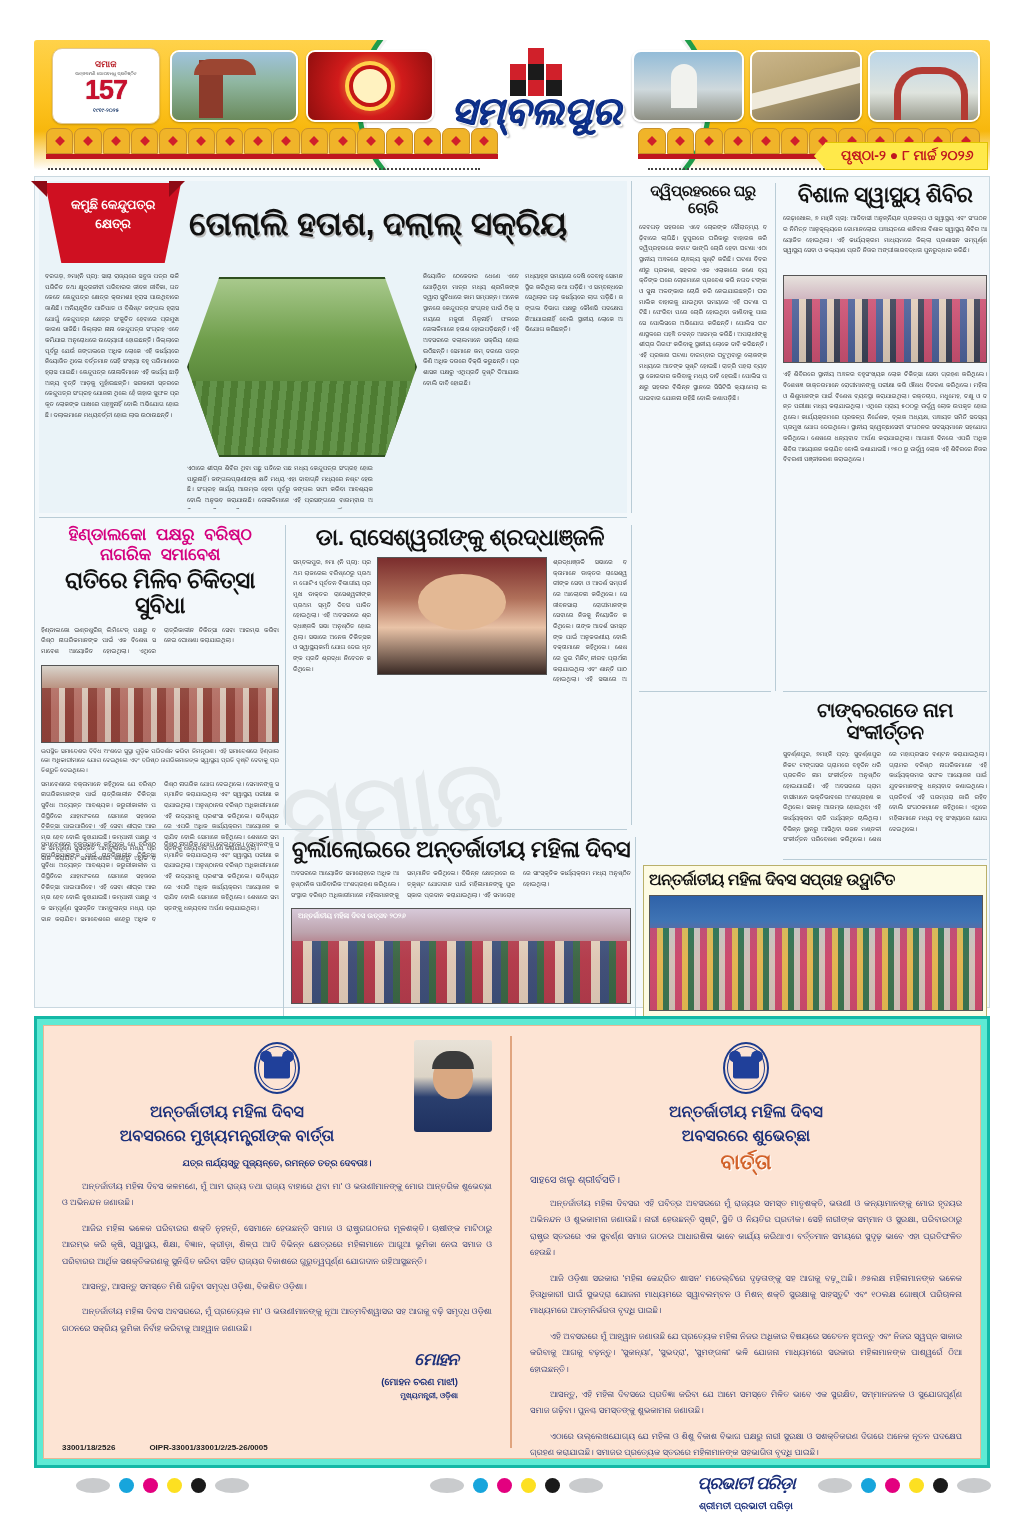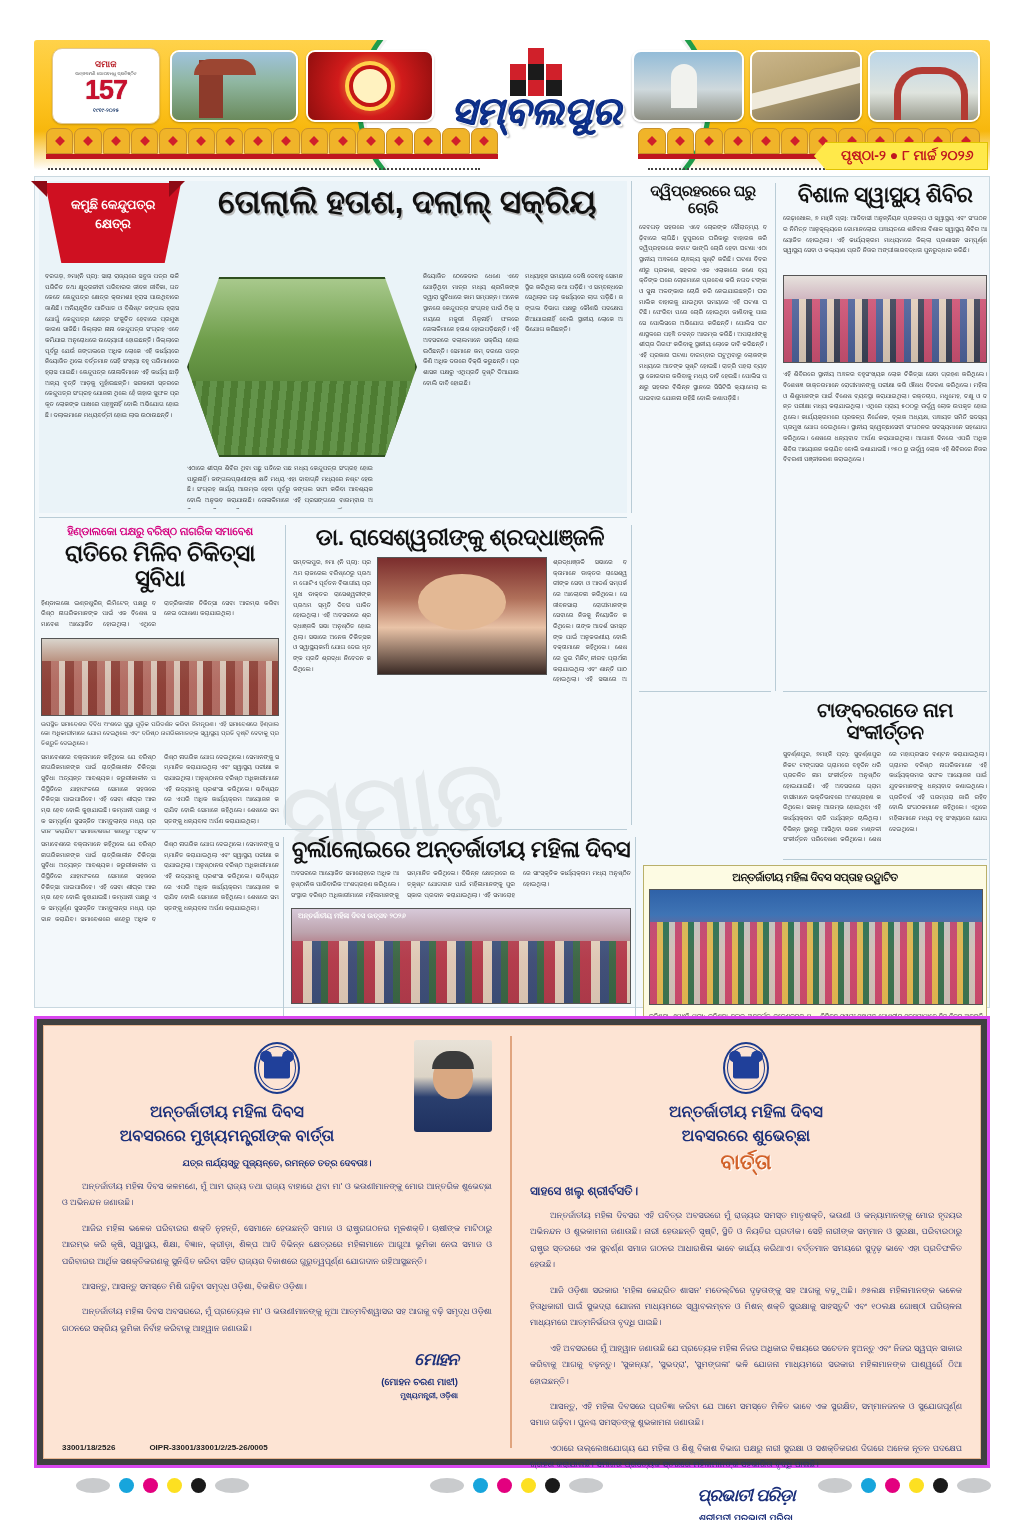--- a/index.html
+++ b/index.html
@@ -111,25 +111,24 @@
     clip-path: polygon(0 0, 100% 0, 88% 100%, 12% 100%);
     color:#fff; font-size:13px; font-weight:bold; text-align:center;
     padding-top:13px; line-height:1.45; letter-spacing:-.2px;
   }
   .ribbon-tail-l, .ribbon-tail-r {
     position:absolute; top:0; width:16px; height:16px; background:#8e0a15;
   }
   .ribbon-tail-l{ left:-8px; clip-path:polygon(0 0,100% 0,100% 100%);}
   .ribbon-tail-r{ left:130px; clip-path:polygon(0 0,100% 0,0 100%);}
   .lead-headline {
-    position:absolute; left:150px; top:2px; width:436px;
+    position:absolute; left:150px; top:24px; width:436px;
     font-size:33px; font-weight:bold; color:#111; line-height:1.15;
     letter-spacing:-.5px;
     text-shadow: 1.5px 1.5px 0 #bfbfbf;
-    text-align: center;
   }
   .hex-photo {
     position:absolute; left:148px; top:96px; width:230px; height:180px;
     background:linear-gradient(180deg,#a8c98c 0%,#6f9e4b 35%,#4f7d33 70%,#3c6228 100%);
     clip-path: polygon(14% 0,86% 0,100% 50%,86% 100%,14% 100%,0 50%);
     border:2px solid #2f4f1f;
   }
   .hex-photo::after{
     content:""; position:absolute; left:0; top:58%; width:100%; height:42%;
     background:repeating-linear-gradient(96deg,#4e7c32 0 7px,#63934a 7px 14px);
@@ -172,21 +171,21 @@
   }
   .caption { position:absolute; font-size:6px; color:#222; line-height:1.6; text-align:justify; word-break:break-all;}
 
   .yellow-box {
     position:absolute; background:#fdfbe3; border:1px solid #b9b06a;
   }
 
   
   .ad-wrap {
     position:absolute; left:34px; top:1016px; width:956px; height:452px;
-    background:#404040; border:3px solid #d946ef; padding:6px;
+    background:#5eead4; border:3px solid #14b8a6; padding:6px;
   }
   .ad-inner { width:100%; height:100%; background:#fde4d4; border:1px solid #e9b894; display:flex; }
   .ad-left { width:466px; position:relative; padding:16px 18px; }
   .ad-div { width:2px; background:#e0a47e; margin:10px 0; }
   .ad-right { flex:1; position:relative; padding:16px 18px; }
 
   .emblem {
     width:46px; height:52px; margin:0 auto 6px; position:relative;
   }
   .emblem-ring { position:absolute; inset:0; border:2px solid #1b3a8c; border-radius:50%; }
@@ -198,21 +197,21 @@
   .emblem-lion::before{content:"";position:absolute;left:-4px;top:-6px;width:12px;height:12px;border-radius:50%;background:#20409a;}
   .emblem-lion::after{content:"";position:absolute;right:-4px;top:-6px;width:12px;height:12px;border-radius:50%;background:#20409a;}
 
   .ad-title {
     text-align:center; font-size:16px; font-weight:bold; color:#1b2f7a; line-height:1.5;
   }
   .ad-barta {
     text-align:center; font-size:21px; font-weight:bold; color:#d2622a; margin-top:2px;
     text-shadow:1px 1px 0 #fff;
   }
-  .ad-salute { font-size:12px; font-weight:bold; color:#1b2f7a; margin-top:10px; }
+  .ad-salute { font-size:10px; font-weight:normal; color:#1b2f7a; }
   .ad-center-line { text-align:center; font-size:9px; font-weight:bold; color:#1b2f7a; margin-top:10px;}
   .ad-para { font-size:8.4px; color:#20306e; line-height:1.95; text-align:justify; margin-top:9px; text-indent:20px;}
   .cm-photo {
     position:absolute; right:18px; top:14px; width:78px; height:92px;
     background:linear-gradient(180deg,#e8e2d8 0%,#dcd4c6 40%,#2a3f6e 62%,#1f3160 100%);
     border-radius:3px;
   }
   .cm-photo::after{
     content:""; position:absolute; left:50%; top:16%; transform:translateX(-50%);
     width:40px; height:44px; border-radius:50% 50% 45% 45%; background:#d9a882;
@@ -353,21 +352,21 @@
       <div class="sub-headline" style="font-size:22px;text-align:center;">ବିଶାଳ ସ୍ୱାସ୍ଥ୍ୟ ଶିବିର</div>
       <div class="col" style="position:relative;left:0;top:6px;width:204px;height:58px;">ରେଢ଼ାଖୋଲ, ୭ ମା(ନି ପ୍ର): ଆଦିବାସୀ ଅନୁନ୍ନିୟନ ପ୍ରକଳ୍ପ ଓ ସ୍ୱାସ୍ଥ୍ୟ ଏବଂ ସଂଗଠନର ନିମିତ୍ତ ଆନୁକୂଲ୍ୟରେ ଦୋମାନଲୋଇ ପଞ୍ଚାୟତରେ ଶନିବାର ବିଶାଳ ସ୍ୱାସ୍ଥ୍ୟ ଶିବିର ଆୟୋଜିତ ହୋଇଥିଲା। ଏହି କାର୍ଯ୍ୟକ୍ରମ ମାଧ୍ୟମରେ ଜିଲ୍ଲା ପ୍ରଶାସନ ସମ୍ପୂର୍ଣ୍ଣ ସ୍ୱାସ୍ଥ୍ୟ ସେବା ଓ କଲ୍ୟାଣ ପ୍ରତି ନିଜର ଅଙ୍ଗୀକାରବଦ୍ଧତା ପୁନରୁଦ୍ଧାର କରିଛି।</div>
       <div class="photo ph-group" style="position:relative;left:0;top:10px;width:204px;height:88px;"></div>
       <div class="col" style="position:relative;left:0;top:16px;width:204px;height:320px;">ଏହି ଶିବିରରେ ସ୍ଥାନୀୟ ଅଞ୍ଚଳର ବହୁସଂଖ୍ୟକ ଲୋକ ଚିକିତ୍ସା ସେବା ଗ୍ରହଣ କରିଥିଲେ। ବିଶେଷଜ୍ଞ ଡାକ୍ତରମାନେ ରୋଗୀମାନଙ୍କୁ ପରୀକ୍ଷା କରି ଔଷଧ ବିତରଣ କରିଥିଲେ। ମହିଳା ଓ ଶିଶୁମାନଙ୍କ ପାଇଁ ବିଶେଷ ବ୍ୟବସ୍ଥା କରାଯାଇଥିଲା। ରକ୍ତଚାପ, ମଧୁମେହ, ଚକ୍ଷୁ ଓ ଦନ୍ତ ପରୀକ୍ଷା ମଧ୍ୟ କରାଯାଇଥିଲା। ଏଥିରେ ପ୍ରାୟ ୫୦୦ରୁ ଊର୍ଦ୍ଧ୍ୱ ଲୋକ ଉପକୃତ ହୋଇଥିଲେ। କାର୍ଯ୍ୟକ୍ରମରେ ପ୍ରକଳ୍ପ ନିର୍ଦ୍ଦେଶକ, ବ୍ଲକ ଅଧ୍ୟକ୍ଷ, ପଞ୍ଚାୟତ ସମିତି ସଦସ୍ୟ ପ୍ରମୁଖ ଯୋଗ ଦେଇଥିଲେ। ସ୍ଥାନୀୟ ସ୍ୱେଚ୍ଛାସେବୀ ସଂଗଠନର ସଦସ୍ୟମାନେ ସହଯୋଗ କରିଥିଲେ। ଶେଷରେ ଧନ୍ୟବାଦ ଅର୍ପଣ କରାଯାଇଥିଲା। ଆଗାମୀ ଦିନରେ ଏପରି ଅଧିକ ଶିବିର ଆୟୋଜନ କରାଯିବ ବୋଲି ଜଣାଯାଇଛି। ୨୫୦ ରୁ ଊର୍ଦ୍ଧ୍ୱ ଲୋକ ଏହି ଶିବିରରେ ନିଜର ବିବରଣୀ ପଞ୍ଜୀକରଣ କରାଇଥିଲେ।</div>
     </div>
 
     <div class="sep-h" style="left:748px;top:514px;width:204px;"></div>
     <div class="sep-h" style="left:604px;top:514px;width:132px;"></div>
 
     <div style="position:absolute;left:6px;top:348px;width:238px;">
-      <div class="kicker" style="text-align:center;font-size:11px;">ହିଣ୍ଡାଲକୋ ପକ୍ଷରୁ ବରିଷ୍ଠ ନାଗରିକ ସମାବେଶ</div>
+      <div class="kicker" style="text-align:center;font-size:17px;font-family:Liberation Mono, monospace;">ହିଣ୍ଡାଲକୋ ପକ୍ଷରୁ ବରିଷ୍ଠ ନାଗରିକ ସମାବେଶ</div>
       <div class="sub-headline" style="text-align:center;font-size:23px;margin-top:3px;">ରାତିରେ ମିଳିବ ଚିକିତ୍ସା ସୁବିଧା</div>
       <div class="col" style="position:relative;left:0;top:6px;width:238px;height:34px;columns:2;column-gap:8px;">ହିଣ୍ଡାଲକୋ ଇଣ୍ଡଷ୍ଟ୍ରିଜ୍ ଲିମିଟେଡ୍ ପକ୍ଷରୁ ବରିଷ୍ଠ ନାଗରିକମାନଙ୍କ ପାଇଁ ଏକ ବିଶେଷ ସମାବେଶ ଆୟୋଜିତ ହୋଇଥିଲା। ଏଥିରେ ରାତ୍ରିକାଳୀନ ଚିକିତ୍ସା ସେବା ଆରମ୍ଭ କରିବା ନେଇ ଘୋଷଣା କରାଯାଇଥିଲା।</div>
       <div class="photo ph-crowd" style="position:relative;left:0;top:12px;width:238px;height:78px;"></div>
       <div class="caption" style="position:relative;left:0;top:16px;width:238px;height:26px;">ଉପସ୍ଥିତ ସମାବେଶର ବିବିଧ ଅଂଶରେ ସୁସ୍ଥା ଗୁଡ଼ିକ ପରିଦର୍ଶନ କରିବା ନିମନ୍ତ୍ରଣ। ଏହି ସମାବେଶରେ ହିଣ୍ଡାଲକୋ ଅଧିକାରୀମାନେ ଯୋଗ ଦେଇଥିଲେ ଏବଂ ବରିଷ୍ଠ ନାଗରିକମାନଙ୍କ ସ୍ୱାସ୍ଥ୍ୟ ପ୍ରତି ଦୃଷ୍ଟି ଦେବାକୁ ପ୍ରତିଶ୍ରୁତି ଦେଇଥିଲେ।</div>
       <div class="col" style="position:relative;left:0;top:22px;width:238px;height:96px;columns:2;column-gap:8px;">ସମାବେଶରେ ବକ୍ତାମାନେ କହିଥିଲେ ଯେ ବରିଷ୍ଠ ନାଗରିକମାନଙ୍କ ପାଇଁ ରାତ୍ରିକାଳୀନ ଚିକିତ୍ସା ସୁବିଧା ଅତ୍ୟନ୍ତ ଆବଶ୍ୟକ। ଜରୁରୀକାଳୀନ ପରିସ୍ଥିତିରେ ଯାହାଫଳରେ ସେମାନେ ସହଜରେ ଚିକିତ୍ସା ପାଇପାରିବେ। ଏହି ସେବା ଶୀଘ୍ର ଆରମ୍ଭ ହେବ ବୋଲି କୁହାଯାଇଛି। କମ୍ପାନୀ ପକ୍ଷରୁ ଏକ ସମ୍ପୂର୍ଣ୍ଣ ସୁସଜ୍ଜିତ ଆମ୍ବୁଲାନ୍ସ ମଧ୍ୟ ପ୍ରଦାନ କରାଯିବ। ସମାବେଶରେ ଶହେରୁ ଅଧିକ ବରିଷ୍ଠ ନାଗରିକ ଯୋଗ ଦେଇଥିଲେ। ସେମାନଙ୍କୁ ସମ୍ମାନିତ କରାଯାଇଥିଲା ଏବଂ ସ୍ୱାସ୍ଥ୍ୟ ପରୀକ୍ଷା କରାଯାଇଥିଲା। ଅନୁଷ୍ଠାନର ବରିଷ୍ଠ ଅଧିକାରୀମାନେ ଏହି ଉଦ୍ୟମକୁ ପ୍ରଶଂସା କରିଥିଲେ। ଭବିଷ୍ୟତରେ ଏପରି ଅଧିକ କାର୍ଯ୍ୟକ୍ରମ ଆୟୋଜନ କରାଯିବ ବୋଲି ସେମାନେ କହିଥିଲେ। ଶେଷରେ ସମସ୍ତଙ୍କୁ ଧନ୍ୟବାଦ ଅର୍ପଣ କରାଯାଇଥିଲା।</div>
     </div>
 
     <div class="sep-v" style="left:250px;top:348px;height:300px;"></div>
 
     <div style="position:absolute;left:258px;top:348px;width:334px;">
@@ -403,21 +402,21 @@
 
     <div style="position:absolute;left:6px;top:662px;width:238px;">
       <div class="col" style="position:relative;left:0;top:0;width:238px;height:172px;columns:2;column-gap:8px;">ସମାବେଶରେ ବକ୍ତାମାନେ କହିଥିଲେ ଯେ ବରିଷ୍ଠ ନାଗରିକମାନଙ୍କ ପାଇଁ ରାତ୍ରିକାଳୀନ ଚିକିତ୍ସା ସୁବିଧା ଅତ୍ୟନ୍ତ ଆବଶ୍ୟକ। ଜରୁରୀକାଳୀନ ପରିସ୍ଥିତିରେ ଯାହାଫଳରେ ସେମାନେ ସହଜରେ ଚିକିତ୍ସା ପାଇପାରିବେ। ଏହି ସେବା ଶୀଘ୍ର ଆରମ୍ଭ ହେବ ବୋଲି କୁହାଯାଇଛି। କମ୍ପାନୀ ପକ୍ଷରୁ ଏକ ସମ୍ପୂର୍ଣ୍ଣ ସୁସଜ୍ଜିତ ଆମ୍ବୁଲାନ୍ସ ମଧ୍ୟ ପ୍ରଦାନ କରାଯିବ। ସମାବେଶରେ ଶହେରୁ ଅଧିକ ବରିଷ୍ଠ ନାଗରିକ ଯୋଗ ଦେଇଥିଲେ। ସେମାନଙ୍କୁ ସମ୍ମାନିତ କରାଯାଇଥିଲା ଏବଂ ସ୍ୱାସ୍ଥ୍ୟ ପରୀକ୍ଷା କରାଯାଇଥିଲା। ଅନୁଷ୍ଠାନର ବରିଷ୍ଠ ଅଧିକାରୀମାନେ ଏହି ଉଦ୍ୟମକୁ ପ୍ରଶଂସା କରିଥିଲେ। ଭବିଷ୍ୟତରେ ଏପରି ଅଧିକ କାର୍ଯ୍ୟକ୍ରମ ଆୟୋଜନ କରାଯିବ ବୋଲି ସେମାନେ କହିଥିଲେ। ଶେଷରେ ସମସ୍ତଙ୍କୁ ଧନ୍ୟବାଦ ଅର୍ପଣ କରାଯାଇଥିଲା।</div>
       <div class="sub-headline" style="text-align:center;font-size:16.5px;margin-top:8px;">ଲଣ୍ଡନ ସ୍କୁଲ୍ ଅଫ୍ ଇକନୋମିକ୍ସକୁ ଯିବେ ଛାତ୍ରୀ</div>
       <div class="photo ph-portrait" style="position:relative;left:0;top:6px;width:86px;height:102px;float:left;"></div>
       <div class="col" style="position:absolute;left:92px;top:210px;width:146px;height:104px;">ସମ୍ବଲପୁର, ୭ ମା(ନି ପ୍ର): ଜଣେ ଜିଲ୍ଲା ଝିଅ ସମ୍ବଲପୁରର ଗର୍ବ ବଢ଼ାଇଛନ୍ତି। ସେ ବିଶ୍ୱପ୍ରସିଦ୍ଧ ଲଣ୍ଡନ ସ୍କୁଲ୍ ଅଫ୍ ଇକନୋମିକ୍ସରେ ଅଧ୍ୟୟନ ପାଇଁ ମନୋନୀତ ହୋଇଛନ୍ତି। ତାଙ୍କ ଏହି ସଫଳତାରେ ପରିବାର ଓ ଅଞ୍ଚଳବାସୀ ଗର୍ବିତ। ସେ ସ୍ଥାନୀୟ ବିଦ୍ୟାଳୟରୁ ଶିକ୍ଷା ଆରମ୍ଭ କରି ଉଚ୍ଚ ଶିକ୍ଷା ପର୍ଯ୍ୟନ୍ତ ସର୍ବଦା ପ୍ରଥମ ସ୍ଥାନ ଅଧିକାର କରିଆସିଛନ୍ତି। ତାଙ୍କ ପିତାମାତା ଶିକ୍ଷକ ଭାବେ କାର୍ଯ୍ୟ କରୁଛନ୍ତି। ସେ ଭବିଷ୍ୟତରେ ଅର୍ଥନୀତି କ୍ଷେତ୍ରରେ ଗବେଷଣା କରିବାକୁ ଚାହାନ୍ତି ବୋଲି କହିଛନ୍ତି।</div>
       <div class="col" style="position:absolute;left:0;top:322px;width:238px;height:14px;">ପ୍ରଶଂସା ଦେଶ ଭିତରେ ଅନ୍ତର୍ଭୁକ୍ତ କରି ନିଜକୁ ଶ୍ରେଷ୍ଠ ପ୍ରମାଣ କରିଛନ୍ତି।</div>
     </div>
 
     <div class="yellow-box" style="left:608px;top:688px;width:344px;height:316px;padding:5px;">
-      <div class="sub-headline xs" style="text-align:center;font-size:11px;">ଅନ୍ତର୍ଜାତୀୟ ମହିଳା ଦିବସ ସପ୍ତାହ ଉଦ୍ଘାଟିତ</div>
+      <div class="sub-headline xs" style="font-size:16px;">ଅନ୍ତର୍ଜାତୀୟ ମହିଳା ଦିବସ ସପ୍ତାହ ଉଦ୍ଘାଟିତ</div>
       <div class="photo ph-women" style="position:relative;left:0;top:6px;width:334px;height:116px;"></div>
       <div class="col" style="position:relative;left:0;top:12px;width:334px;height:168px;columns:2;column-gap:9px;">କୁଚିଣ୍ଡା, ୭ମା(ନି ପ୍ର): କୁଚିଣ୍ଡା ବ୍ଲକ ଅନ୍ତର୍ଗତ କୁଚେଣ୍ଡରଡ଼ ପଞ୍ଚାୟତ ସମୋଇରେ ଅନ୍ତର୍ଜାତୀୟ ମହିଳା ଦିବସ ସପ୍ତାହ ଉଦ୍ଘାଟିତ ହୋଇଛି। ଏହି ଅବସରରେ ମିଶନ ଶକ୍ତି ଗୋଷ୍ଠୀର ମହିଳାମାନେ ବହୁ ସଂଖ୍ୟାରେ ଉପସ୍ଥିତ ରହି କାର୍ଯ୍ୟକ୍ରମକୁ ସଫଳ କରିଥିଲେ। ବ୍ଲକ ଅଧ୍ୟକ୍ଷ ମୁଖ୍ୟ ଅତିଥି ଭାବେ ଯୋଗ ଦେଇ ସପ୍ତାହର ଶୁଭାରମ୍ଭ କରିଥିଲେ। ସେ ମହିଳାମାନଙ୍କୁ ଆତ୍ମନିର୍ଭରଶୀଳ ହେବାକୁ ପରାମର୍ଶ ଦେଇଥିଲେ। ଗୋଷ୍ଠୀ ସଦସ୍ୟମାନଙ୍କୁ ସାର୍ଟିଫିକେଟ୍ ପ୍ରଦାନ କରାଯାଇଥିଲା। ବିଭିନ୍ନ ସ୍ୱୟଂ ସହାୟକ ଗୋଷ୍ଠୀର ସଦସ୍ୟାମାନେ ନିଜ ନିଜର ଅନୁଭୂତି ବାଣ୍ଟିଥିଲେ। ସପ୍ତାହବ୍ୟାପୀ ବିଭିନ୍ନ କାର୍ଯ୍ୟକ୍ରମ ଆୟୋଜନ କରାଯିବ ବୋଲି ଜଣାଯାଇଛି। ଏଥିରେ ସଚେତନତା ଶିବିର, ସ୍ୱାସ୍ଥ୍ୟ ପରୀକ୍ଷା ଶିବିର ଓ ପ୍ରଶିକ୍ଷଣ କାର୍ଯ୍ୟକ୍ରମ ଅନ୍ତର୍ଭୁକ୍ତ ରହିଛି। ଶେଷରେ ଜାତୀୟ ସଂଗୀତ ଗାନ କରାଯାଇ କାର୍ଯ୍ୟକ୍ରମର ସମାପ୍ତି ଘୋଷଣା କରାଯାଇଥିଲା। ଅଙ୍ଗନୱାଡ଼ି କର୍ମୀ ଓ ଆଶା କର୍ମୀମାନେ ମଧ୍ୟ ଏଥିରେ ଅଂଶଗ୍ରହଣ କରିଥିଲେ।</div>
     </div>
 
   </div>
 
   <div class="ad-wrap">
     <div class="ad-inner">
 
       <div class="ad-left">

